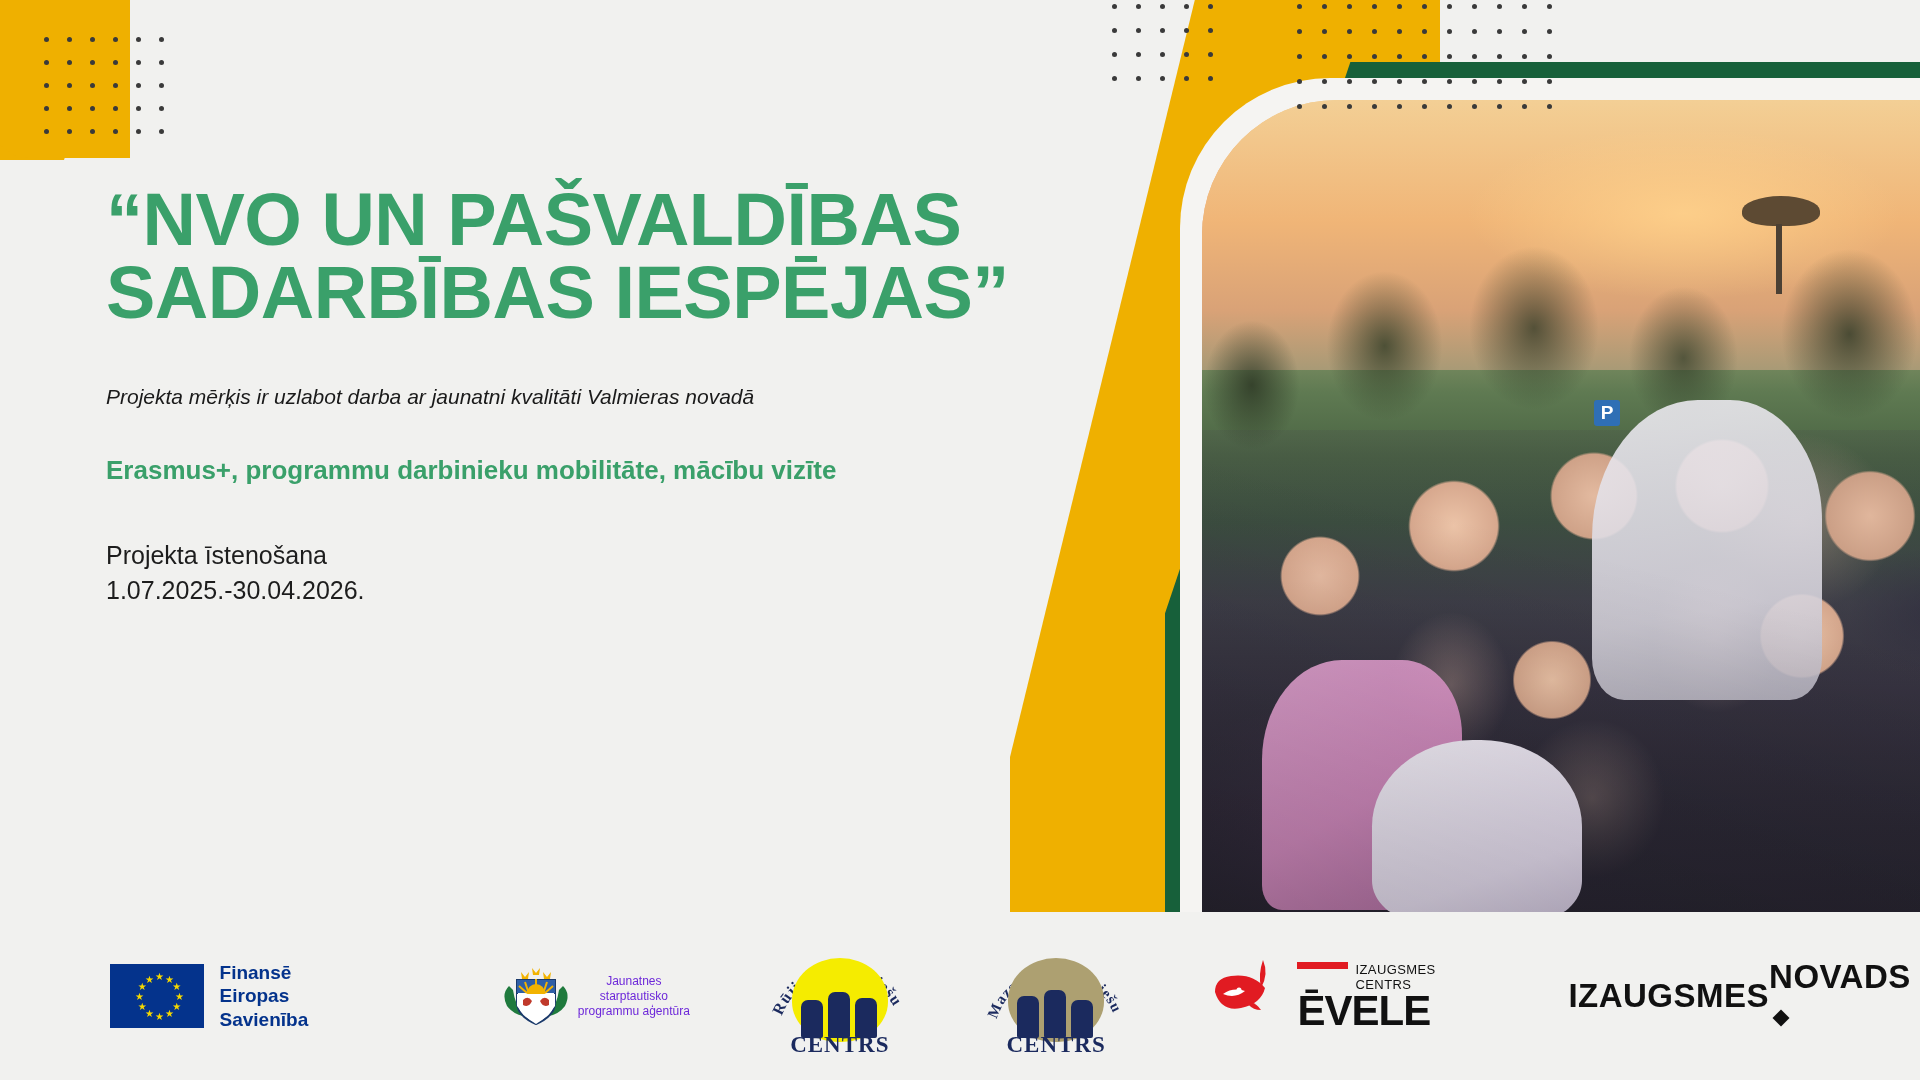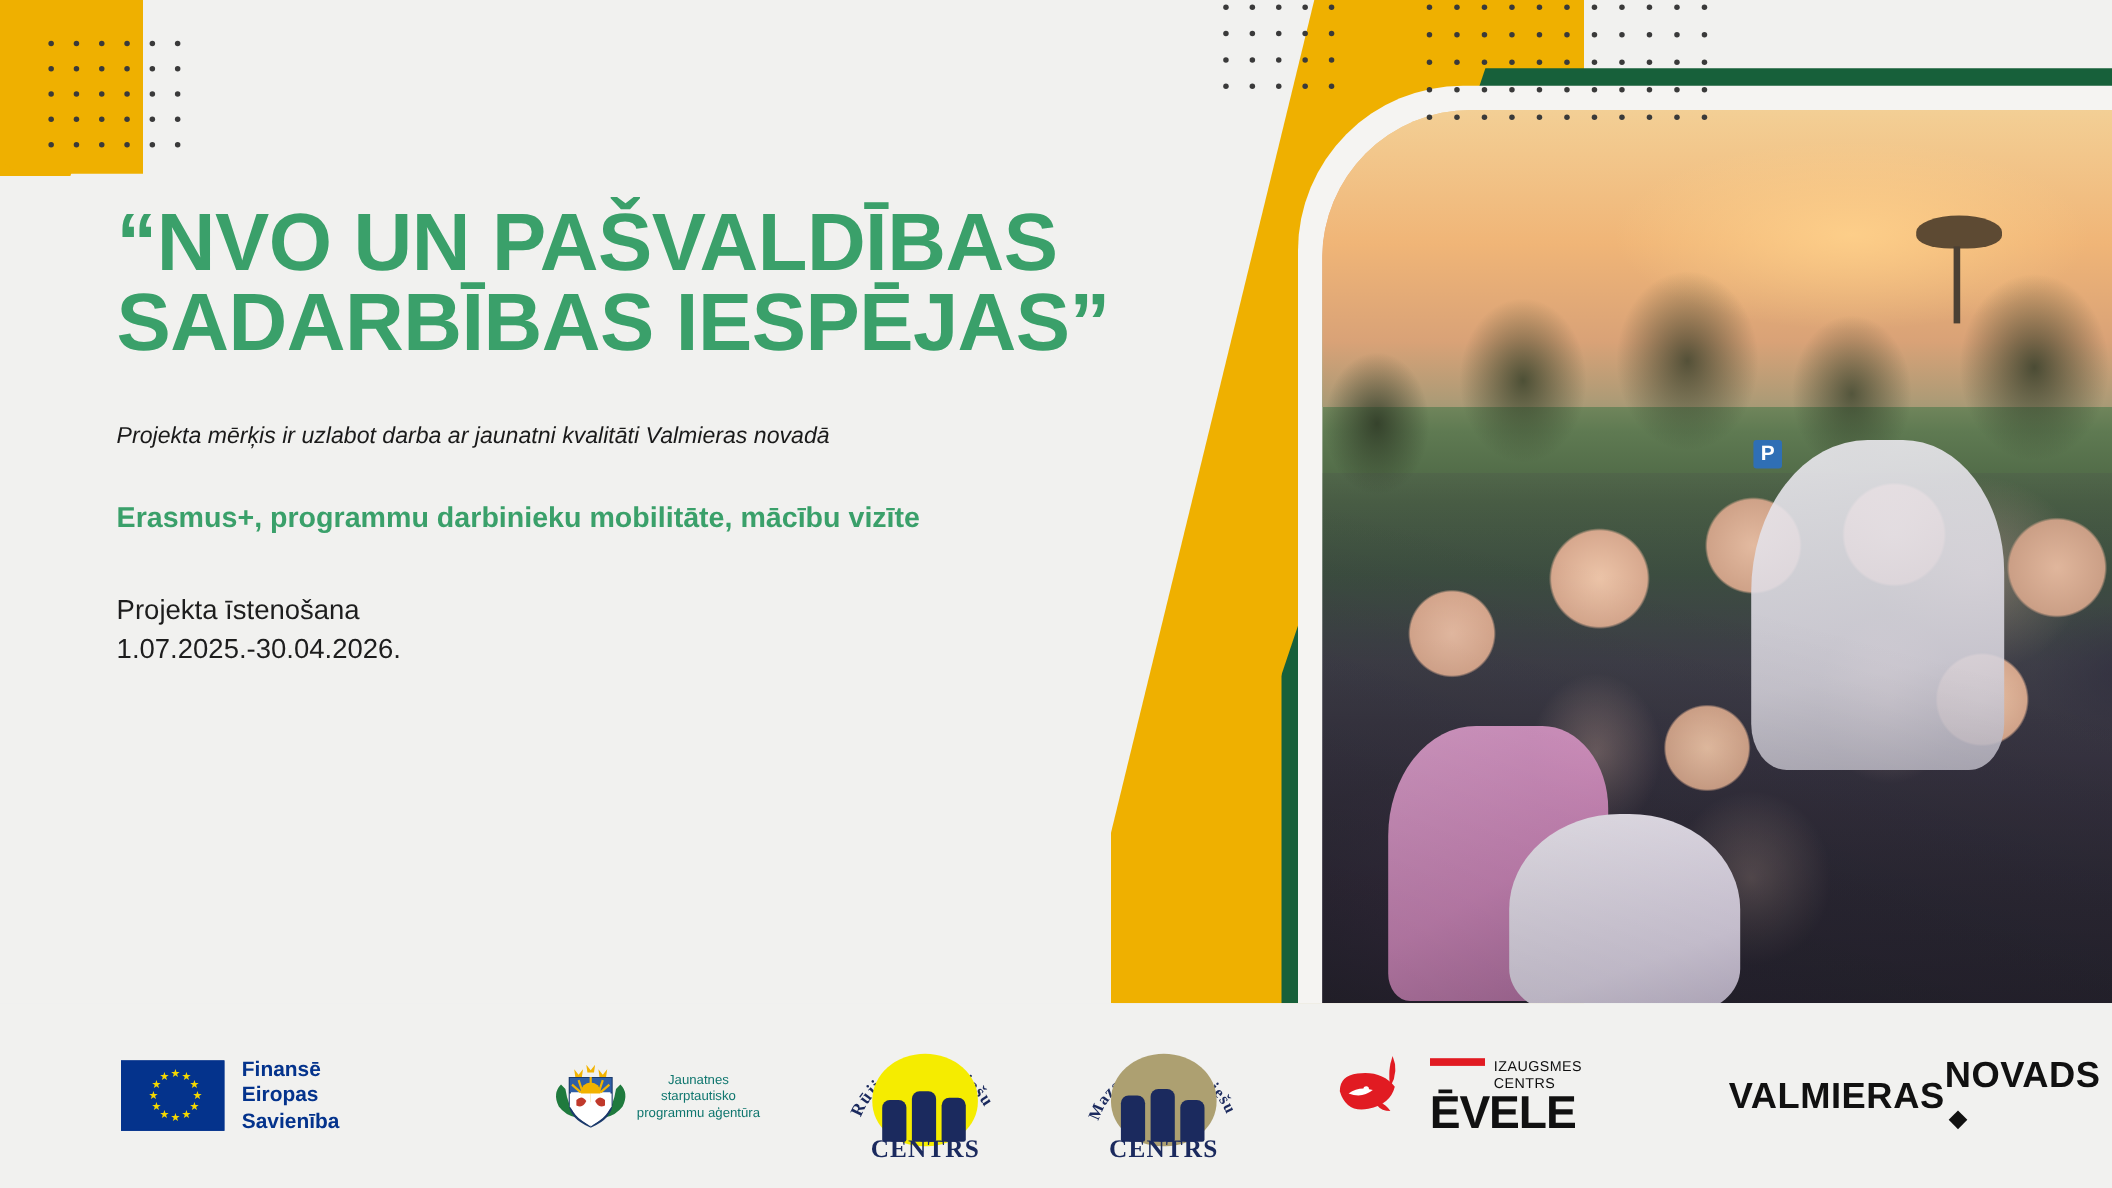--- a/index.html
+++ b/index.html
@@ -195,21 +195,21 @@
     text-align:center;
   }
   .eu-text{
     color:#04338c; font-weight:bold; font-size:19px; line-height:1.22;
     font-family:"Liberation Sans", sans-serif; white-space:pre-line;
   }
 
   
   .jspa{ margin-left:120px; text-align:center; }
   .jspa-crest{ width:74px; height:66px; margin:0 auto 6px; position:relative; }
-  .jspa-text{ font-size:12px; color:#0f766e; line-height:1.25; white-space:pre-line; font-family:"Liberation Sans", sans-serif; }
+  .jspa-text{ font-size:12px; color:#6d28d9; line-height:1.25; white-space:pre-line; font-family:"Liberation Sans", sans-serif; }
 
   
   .circ{ margin-left:70px; width:150px; height:120px; position:relative; }
   .circ-sun{
     position:absolute; left:27px; top:22px; width:96px; height:84px;
     border-radius:50% 50% 48% 48%;
   }
   .circ-arc{
     position:absolute; left:6px; top:6px; width:138px; height:100px;
   }
@@ -476,20 +476,20 @@
       <div class="evele-txt">
         <div style="display:flex;align-items:flex-start;gap:8px">
           <div class="evele-bar"></div>
           <div class="evele-small">IZAUGSMES CENTRS</div>
         </div>
         <div class="evele-big">ĒVELE</div>
       </div>
     </div>
 
     <div class="logo valm">
-      <div class="valm-line">VALMIERAS</div>
+      <div class="valm-line">IZAUGSMES</div>
       <div class="valm-line">
         <span>NOVADS</span><span class="valm-dot"></span>
       </div>
     </div>
 
   </div>
 </div>
 
 </body></html>

